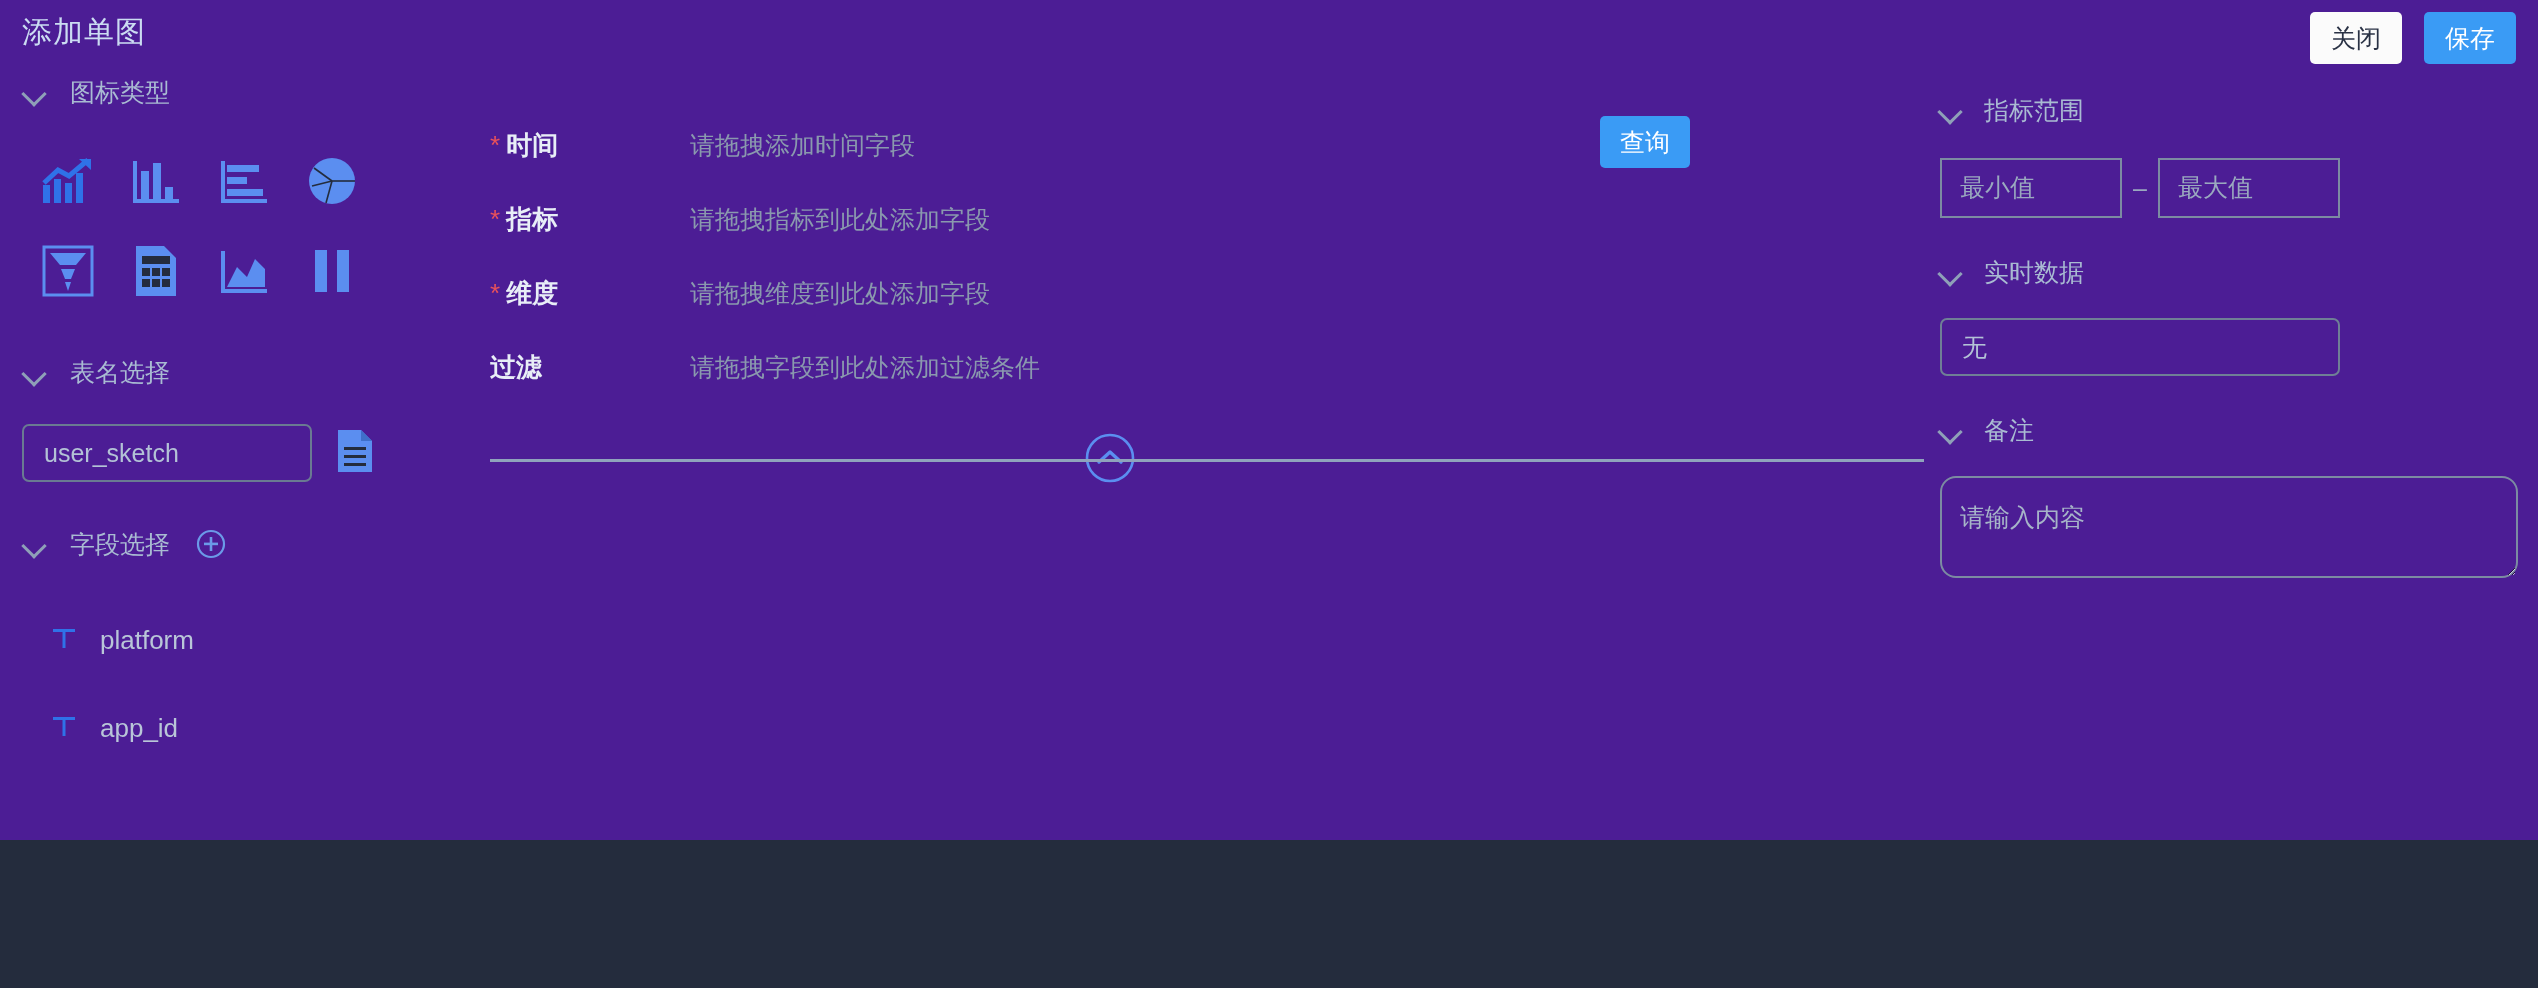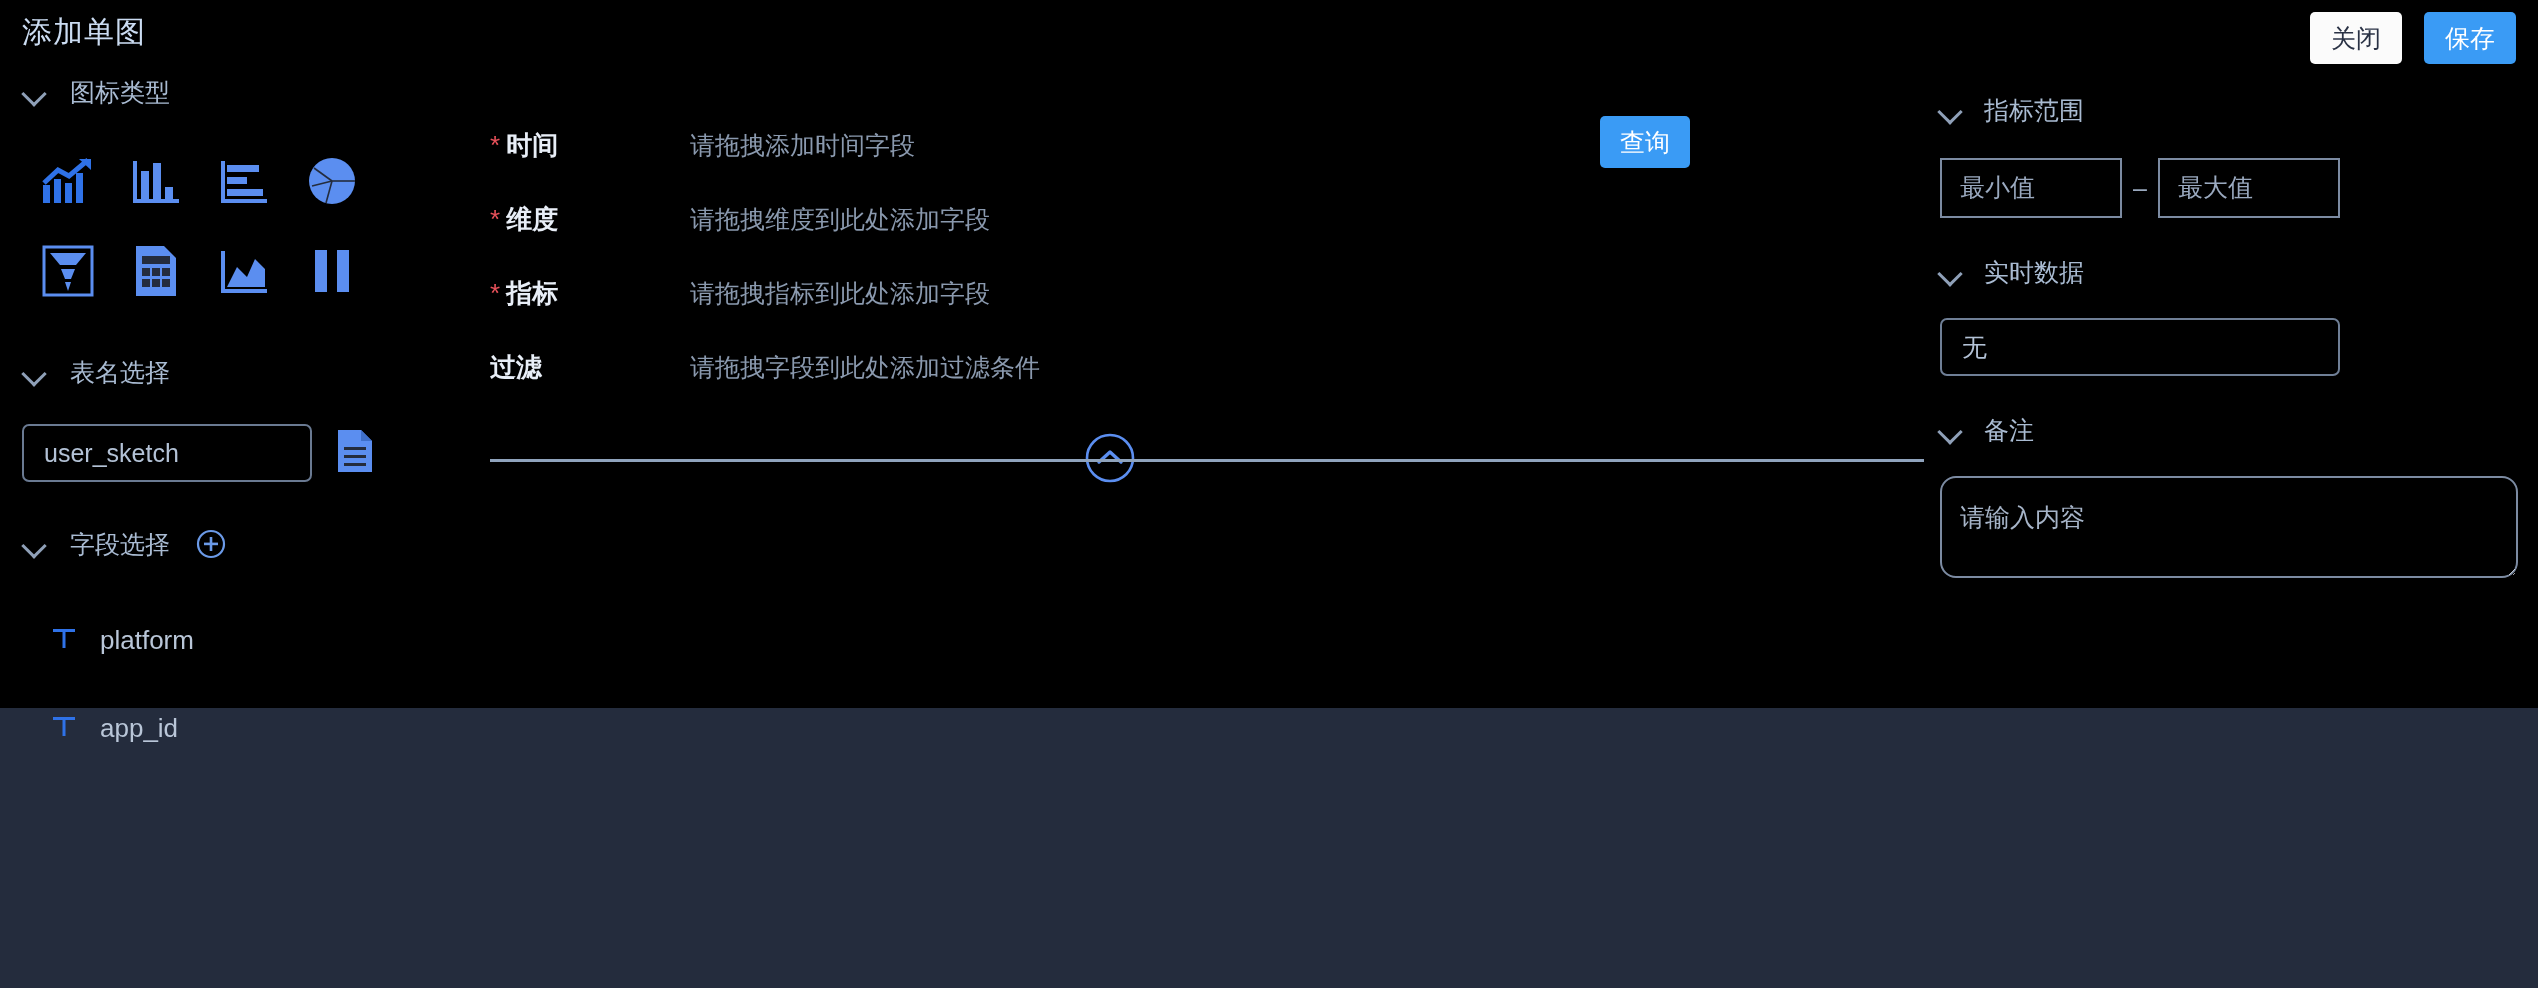--- a/index.html
+++ b/index.html
@@ -8,22 +8,22 @@
     width: 2538px;
     height: 988px;
     background: #242c3d;
     font-family: "Liberation Sans", "DejaVu Sans", sans-serif;
     overflow: hidden;
   }
 
   .app {
     position: relative;
     width: 2538px;
-    height: 708px;
-    background: #000000;
+    height: 840px;
+    background: #4c1d95;
   }
 
   
   .header {
     position: absolute;
     top: 0; left: 0;
     width: 2538px;
     height: 62px;
   }
   .page-title {
@@ -508,30 +508,30 @@
     <div class="form-row">
       <div class="form-label">
         <span class="req-star">*</span><span>时间</span>
       </div>
       <div class="drop-zone">请拖拽添加时间字段</div>
       <button class="query-btn">查询</button>
     </div>
 
     <div class="form-row">
       <div class="form-label">
-        <span class="req-star">*</span><span>维度</span>
-      </div>
-      <div class="drop-zone">请拖拽维度到此处添加字段</div>
+        <span class="req-star">*</span><span>指标</span>
+      </div>
+      <div class="drop-zone">请拖拽指标到此处添加字段</div>
     </div>
 
     <div class="form-row">
       <div class="form-label">
-        <span class="req-star">*</span><span>指标</span>
-      </div>
-      <div class="drop-zone">请拖拽指标到此处添加字段</div>
+        <span class="req-star">*</span><span>维度</span>
+      </div>
+      <div class="drop-zone">请拖拽维度到此处添加字段</div>
     </div>
 
     <div class="form-row">
       <div class="form-label">
         <span>过滤</span>
       </div>
       <div class="drop-zone">请拖拽字段到此处添加过滤条件</div>
     </div>
 
     <div class="collapse-wrap">

